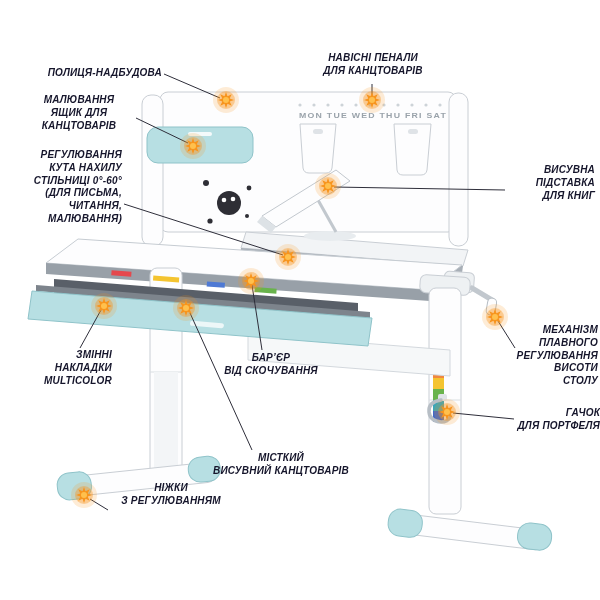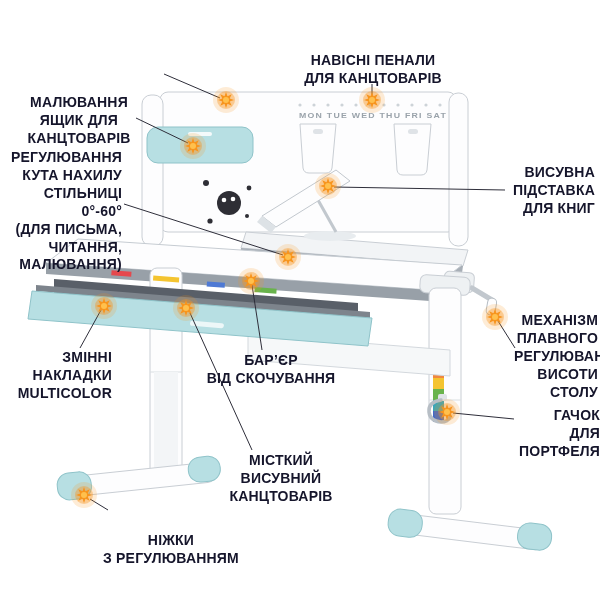--- a/index.html
+++ b/index.html
@@ -1,20 +1,20 @@
 <!DOCTYPE html>
 <html><head>
 <meta charset="utf-8">
 <style>
   html,body{margin:0;padding:0;background:#ffffff;}
   .canvas{position:relative;width:600px;height:600px;background:#ffffff;overflow:hidden;
           font-family:"Liberation Sans",sans-serif;}
   .scene{position:absolute;left:0;top:0;}
-  .label{position:absolute;font-weight:bold;font-size:14px;line-height:1.28;color:#15152b;
-         letter-spacing:.2px;white-space:pre-line;}
+  .label{position:absolute;font-weight:bold;font-size:10px;line-height:1.28;color:#15152b;
+         letter-spacing:.2px;white-space:pre-line;font-style:italic;}
   .ta-r{text-align:right}
   .ta-c{text-align:center}
   .ta-l{text-align:right}
 </style>
 </head>
 <body>
 
 <div class="canvas">
 
   <svg class="scene" width="600" height="600" viewBox="0 0 600 600">
@@ -160,44 +160,45 @@
     <use href="#sung" x="372" y="100"></use>
     <use href="#sung" x="328" y="186"></use>
     <use href="#sung" x="495" y="317"></use>
     <use href="#sung" x="447" y="412"></use>
     <use href="#sung" x="104" y="306"></use>
     <use href="#sung" x="251" y="281"></use>
     <use href="#sung" x="186" y="308"></use>
     <use href="#sung" x="84" y="495"></use>
   </svg>
 
+  <div class="label ta-r" style="left:16px;top:67px;width:146px">ПОЛИЦЯ-НАДБУДОВА</div>
   <div class="label ta-c" style="left:24px;top:94px;width:110px">МАЛЮВАННЯ
 ЯЩИК ДЛЯ
 КАНЦТОВАРІВ</div>
   <div class="label ta-r" style="left:6px;top:149px;width:116px">РЕГУЛЮВАННЯ
 КУТА НАХИЛУ
 СТІЛЬНИЦІ 0°-60°
 (ДЛЯ ПИСЬМА,
 ЧИТАННЯ,
 МАЛЮВАННЯ)</div>
   <div class="label ta-c" style="left:294px;top:52px;width:158px">НАВІСНІ ПЕНАЛИ
 ДЛЯ КАНЦТОВАРІВ</div>
   <div class="label ta-l" style="left:507px;top:164px;width:88px">ВИСУВНА
 ПІДСТАВКА
 ДЛЯ КНИГ</div>
-  <div class="label ta-l" style="left:514px;top:312px;width:84px">МЕХАНІЗМ
+  <div class="label ta-l" style="left:514px;top:324px;width:84px">МЕХАНІЗМ
 ПЛАВНОГО
 РЕГУЛЮВАННЯ
 ВИСОТИ
 СТОЛУ</div>
   <div class="label ta-l" style="left:514px;top:407px;width:86px">ГАЧОК
 ДЛЯ ПОРТФЕЛЯ</div>
   <div class="label ta-c" style="left:196px;top:352px;width:150px">БАР’ЄР
 ВІД СКОЧУВАННЯ</div>
   <div class="label ta-l" style="left:12px;top:349px;width:100px">ЗМІННІ
 НАКЛАДКИ
 MULTICOLOR</div>
   <div class="label ta-c" style="left:196px;top:452px;width:170px">МІСТКИЙ
 ВИСУВНИЙ КАНЦТОВАРІВ</div>
-  <div class="label ta-c" style="left:96px;top:532px;width:150px">НІЖКИ
+  <div class="label ta-c" style="left:96px;top:482px;width:150px">НІЖКИ
 З РЕГУЛЮВАННЯМ</div>
 
 </div>
 
 </body></html>

